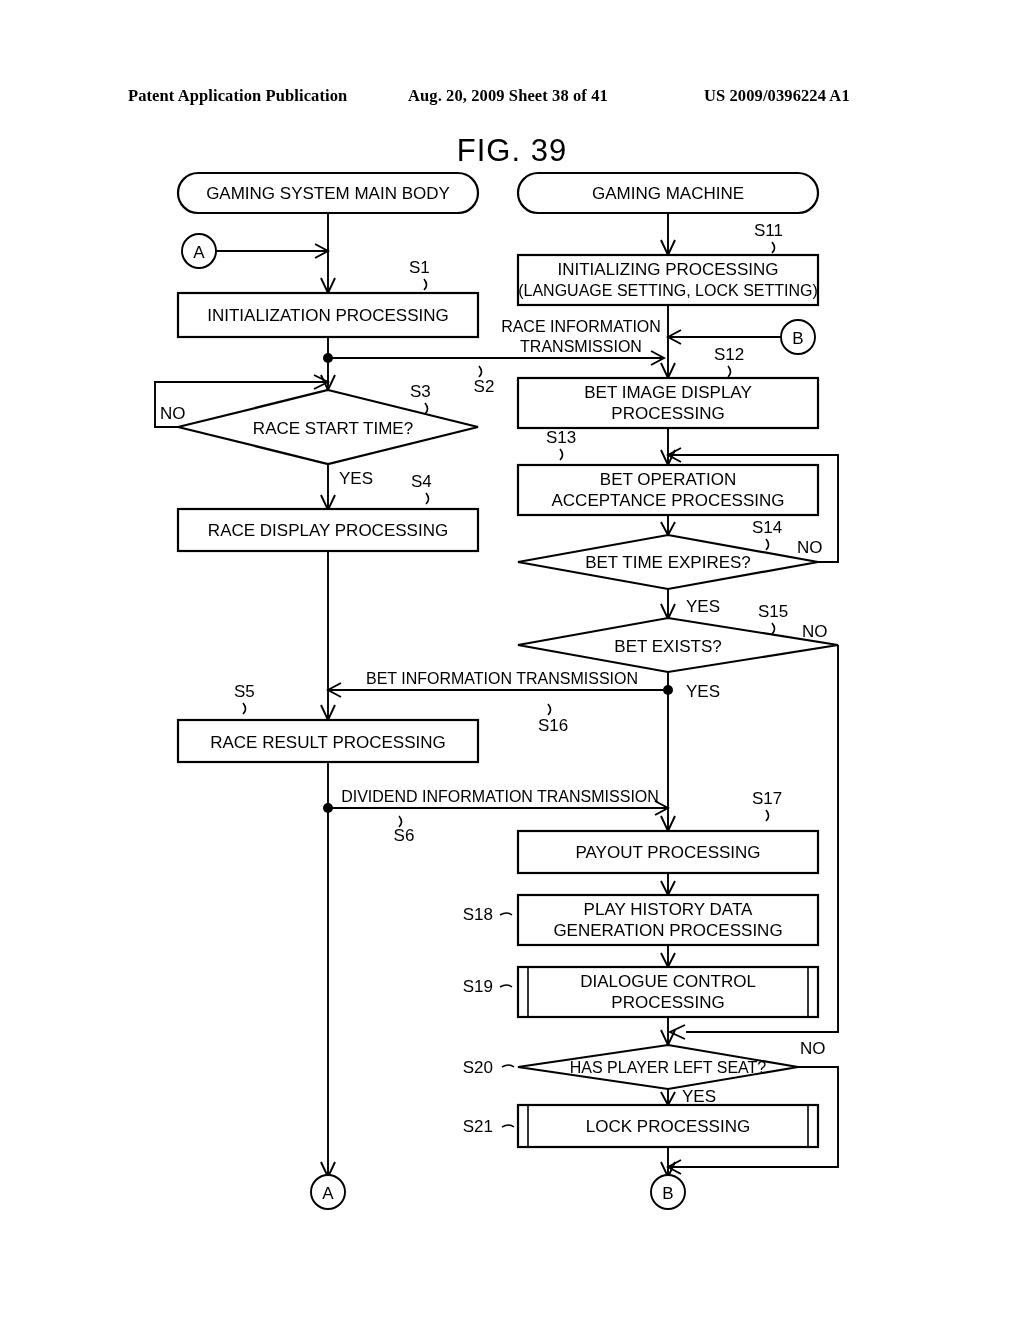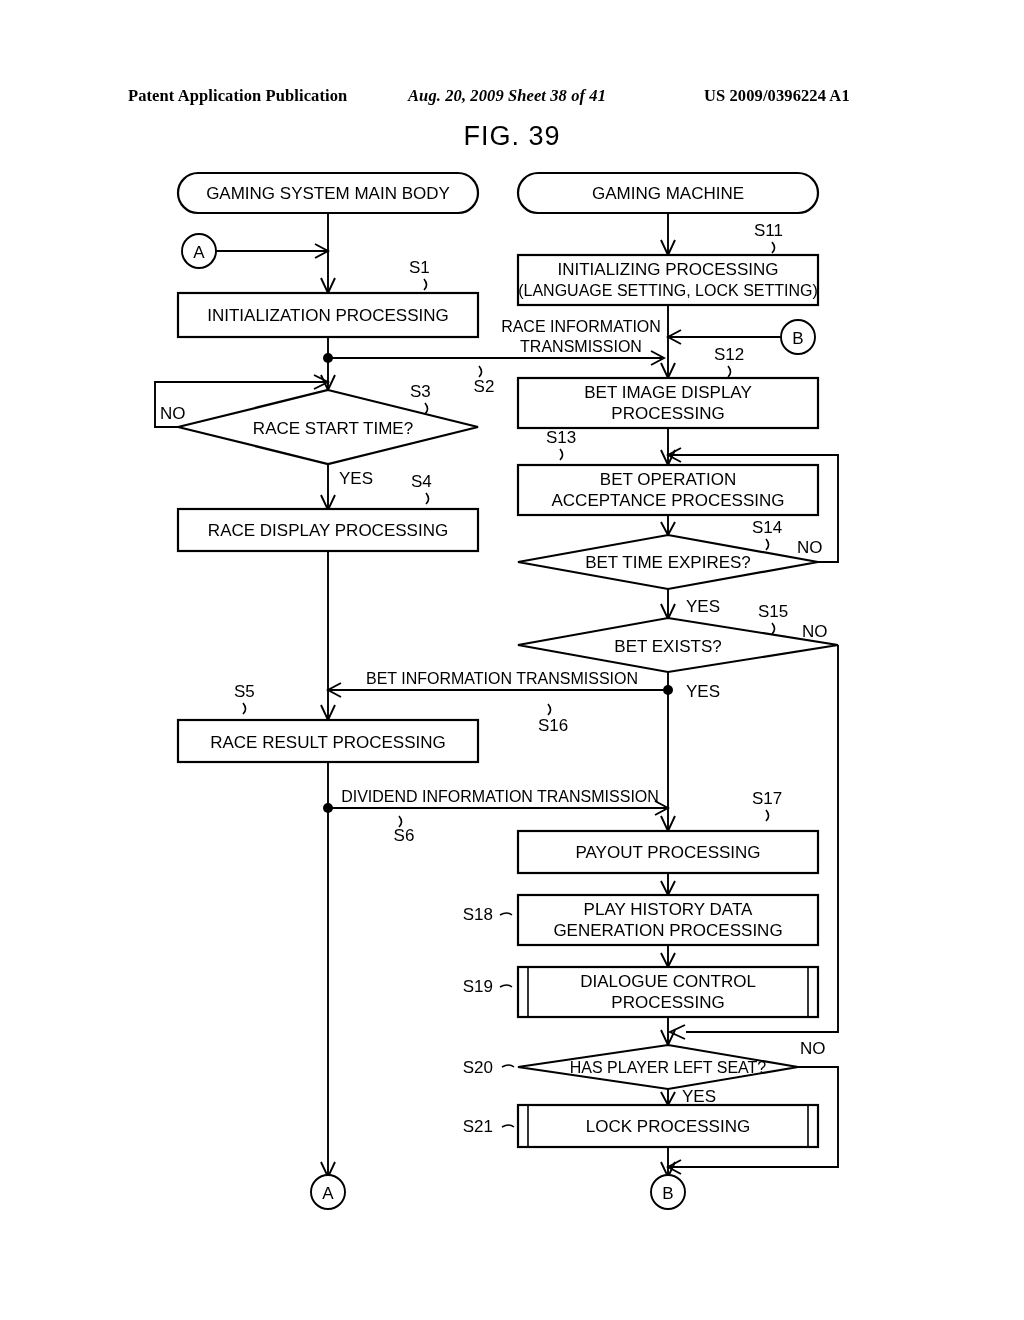--- a/index.html
+++ b/index.html
@@ -24,29 +24,29 @@
     position: absolute;
     top: 86px;
     left: 0;
     width: 1024px;
     font-family: "Liberation Serif", serif;
     font-weight: bold;
     font-size: 16.5px;
     letter-spacing: 0.1px;
   }
   .hdr .h1 { position: absolute; left: 128px; top: 0; white-space: nowrap; }
-  .hdr .h2 { position: absolute; left: 408px; top: 0; white-space: nowrap; font-style: italic; }
+  .hdr .h2 { position: absolute; left: 408px; top: 0; white-space: nowrap; }
   .hdr .h3 { position: absolute; left: 704px; top: 0; white-space: nowrap; }
 
   #figtitle {
     position: absolute;
-    left: 0; top: 121px;
+    left: 0; top: 133px;
     width: 1024px;
     text-align: center;
-    font-size: 27px;
+    font-size: 31px;
     letter-spacing: 1px;
   }
   svg.flow {
     position: absolute;
     left: 0;
     top: 0;
     width: 1024px;
     height: 1320px;
   }
   svg.flow text {

